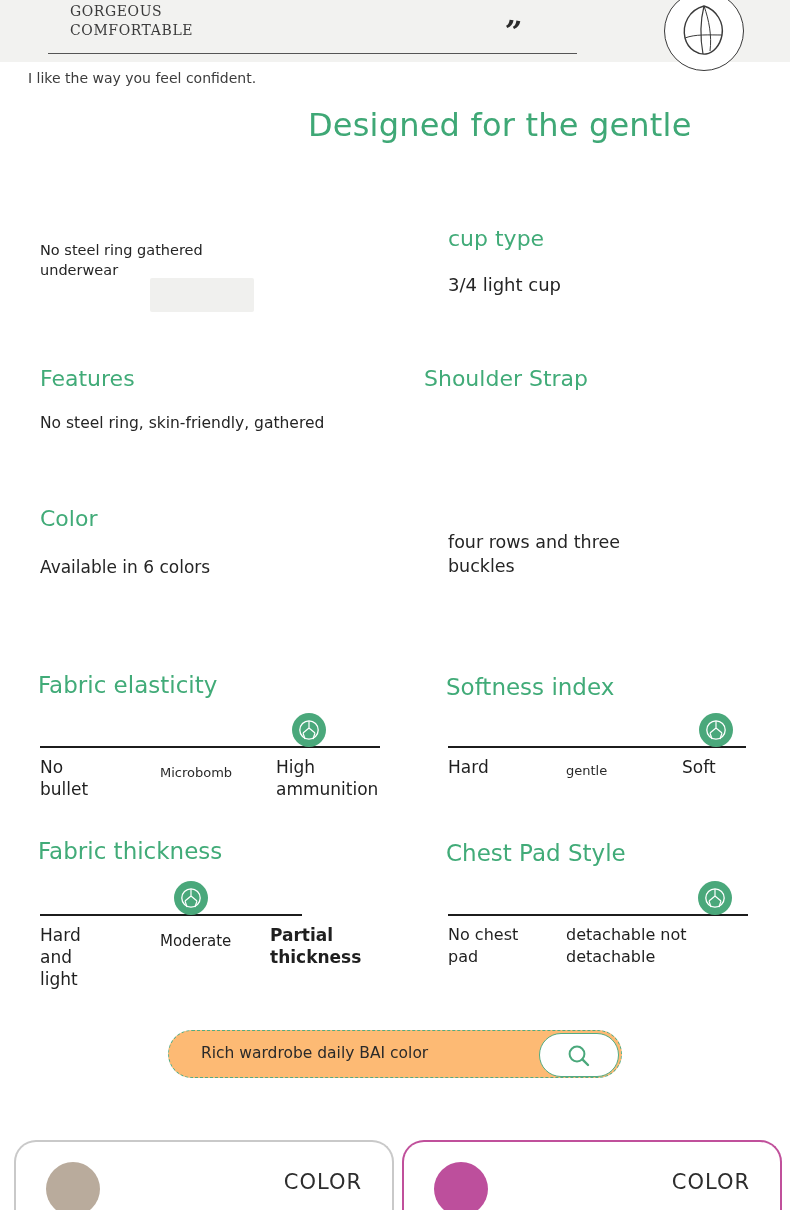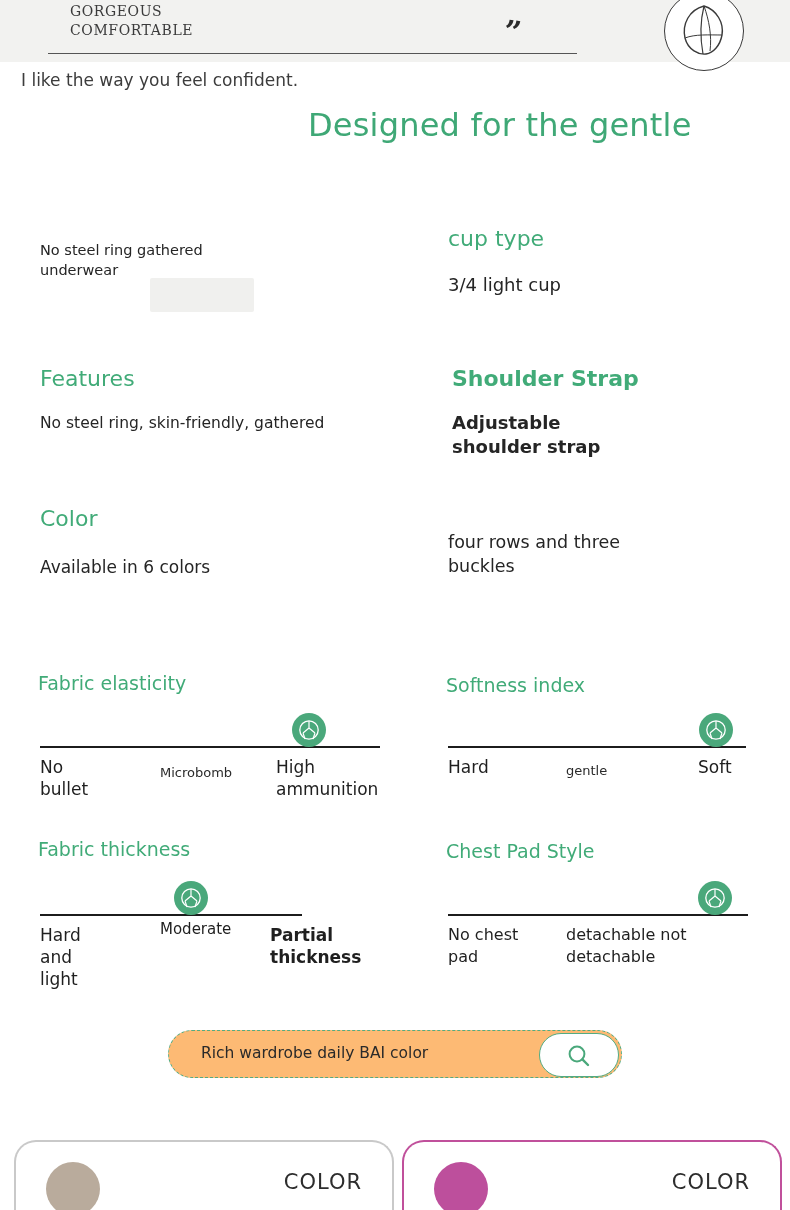--- a/index.html
+++ b/index.html
@@ -52,22 +52,22 @@
     left: 664px; top: -9px;
     width: 78px; height: 78px;
     border: 1.6px solid #3a3a3a;
     border-radius: 50%;
     background: #ffffff;
   }
   .logo-circle svg { position: absolute; left: 14px; top: 12px; }
 
   .sub-line {
     position: absolute;
-    left: 21px; top: 70px;
-    font-size: 17px;
+    left: 28px; top: 70px;
+    font-size: 14px;
     color: #3c3c3c;
   }
 
   
   .headline {
     position: absolute;
     left: 308px; top: 106px;
     font-size: 32px;
     color: #3fa876;
     letter-spacing: 0.2px;
@@ -97,21 +97,21 @@
     position: absolute;
     background: #f0f0ee;
     border-radius: 2px;
   }
 
   
   .slider {
     position: absolute;
   }
   .slider .sl-title {
-    font-size: 19px;
+    font-size: 23px;
     color: #41ab78;
     white-space: nowrap;
   }
   .sl-track {
     position: absolute;
     height: 0;
     border-top: 2px solid #1c1c1c;
   }
   .sl-knob {
     position: absolute;
@@ -211,23 +211,22 @@
 <div class="spec narrow" style="left:448px; top:226px;">
   <div class="s-title">cup type</div>
   <div class="s-val" style="font-size:18px; margin-top:22px;">3/4 light cup</div>
 </div>
 
 <div class="spec wide" style="left:40px; top:366px;">
   <div class="s-title">Features</div>
   <div class="s-val" style="font-size:15.5px; margin-top:20px;">No steel ring, skin-friendly, gathered</div>
 </div>
 
-<div class="spec narrow" style="left:452px; top:366px;font-weight:bold;">
+<div class="spec narrow" style="left:424px; top:366px;">
   <div class="s-title">Shoulder Strap</div>
-  <div class="s-val" style="font-size:18px; width:175px; margin-top:20px;">Adjustable shoulder strap</div>
 </div>
 
 <div class="spec wide" style="left:40px; top:506px;">
   <div class="s-title">Color</div>
   <div class="s-val" style="font-size:17px; margin-top:24px;">Available in 6 colors</div>
 </div>
 
 <div class="spec narrow" style="left:448px; top:506px;">
   <div class="s-val" style="font-size:17.5px; width:180px; margin-top:24px;">four rows and three buckles</div>
 </div>
@@ -250,34 +249,34 @@
   <div class="sl-title">Softness index</div>
   <div class="sl-track" style="left:2px; top:72px; width:298px;"></div>
   <div class="sl-knob" style="left:253px; top:39px;">
     <svg width="20" height="20" viewBox="0 0 20 20">
       <circle cx="10" cy="10" r="9.2" fill="none" stroke="#ffffff" stroke-width="1.3"></circle>
       <path d="M10 1 L10 8 M10 8 L4 13 M10 8 L16 13 M4 13 L6 19 M16 13 L14 19" stroke="#ffffff" stroke-width="1.2" fill="none"></path>
     </svg>
   </div>
   <div class="sl-label" style="left:2px;   top:82px;">Hard</div>
   <div class="sl-label small" style="left:120px; top:86px;">gentle</div>
-  <div class="sl-label" style="left:252px; top:82px;text-align:right;">Soft</div>
+  <div class="sl-label" style="left:236px; top:82px;text-align:right;">Soft</div>
 </div>
 
 <div class="slider" style="left:38px; top:838px;">
   <div class="sl-title">Fabric thickness</div>
   <div class="sl-track" style="left:2px; top:76px; width:262px;"></div>
   <div class="sl-knob" style="left:136px; top:43px;">
     <svg width="20" height="20" viewBox="0 0 20 20">
       <circle cx="10" cy="10" r="9.2" fill="none" stroke="#ffffff" stroke-width="1.3"></circle>
       <path d="M10 1 L10 8 M10 8 L4 13 M10 8 L16 13 M4 13 L6 19 M16 13 L14 19" stroke="#ffffff" stroke-width="1.2" fill="none"></path>
     </svg>
   </div>
   <div class="sl-label" style="left:2px;   top:86px; width:66px;">Hard and light</div>
-  <div class="sl-label" style="left:122px; top:80px; width:86px; font-size:15px;">Moderate</div>
+  <div class="sl-label" style="left:122px; top:92px; width:86px; font-size:15px;">Moderate</div>
   <div class="sl-label" style="left:232px; top:86px; width:112px;font-weight:bold;">Partial thickness</div>
 </div>
 
 <div class="slider" style="left:446px; top:840px;">
   <div class="sl-title">Chest Pad Style</div>
   <div class="sl-track" style="left:2px; top:74px; width:300px;"></div>
   <div class="sl-knob" style="left:252px; top:41px;">
     <svg width="20" height="20" viewBox="0 0 20 20">
       <circle cx="10" cy="10" r="9.2" fill="none" stroke="#ffffff" stroke-width="1.3"></circle>
       <path d="M10 1 L10 8 M10 8 L4 13 M10 8 L16 13 M4 13 L6 19 M16 13 L14 19" stroke="#ffffff" stroke-width="1.2" fill="none"></path>

